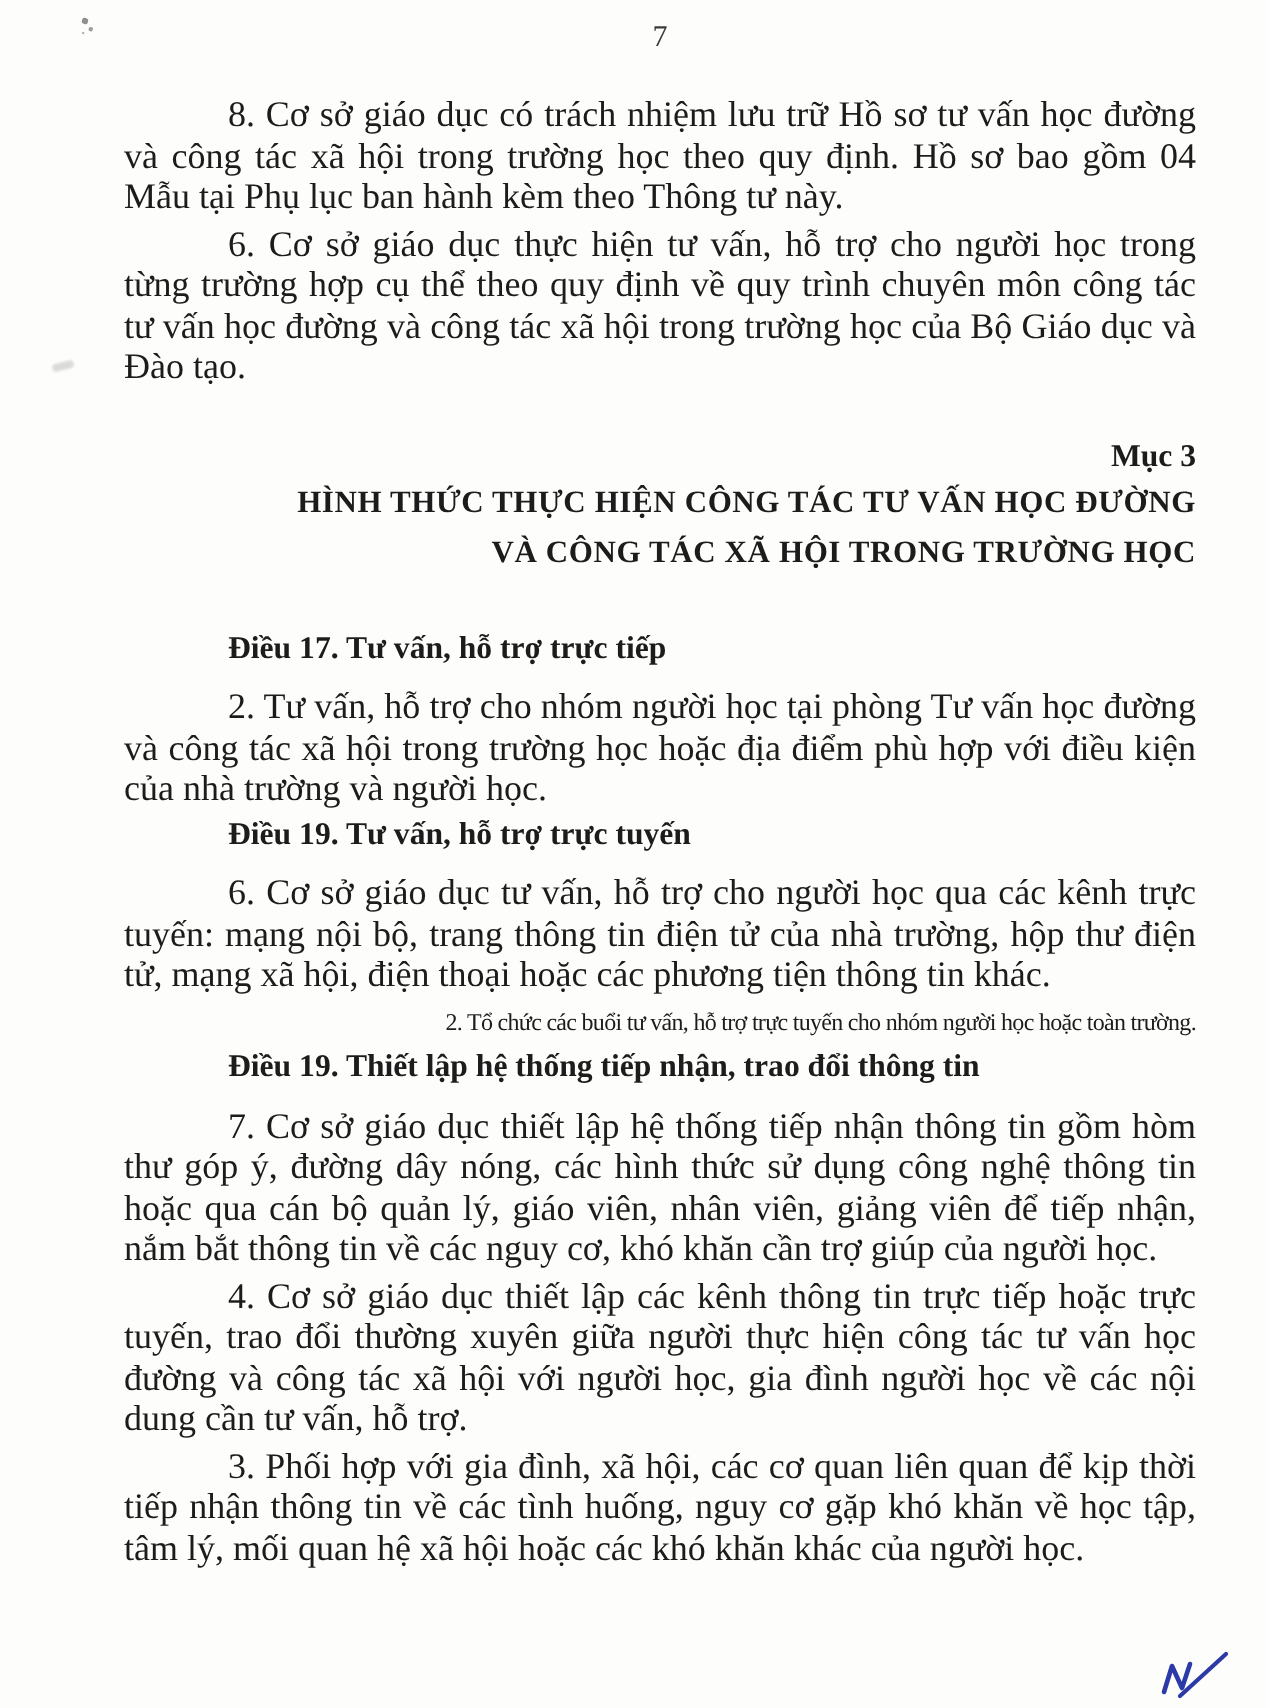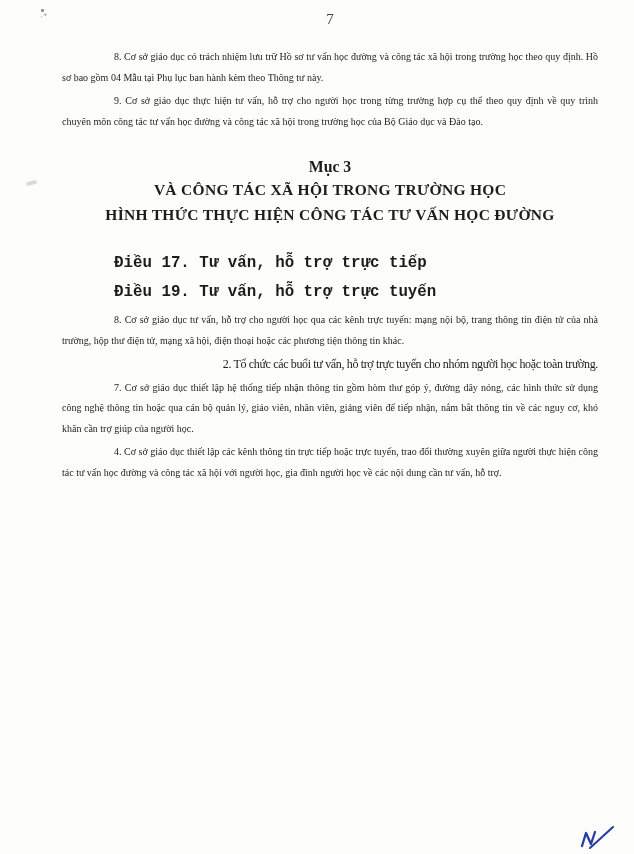--- a/index.html
+++ b/index.html
@@ -15,34 +15,33 @@
     position:absolute;top:11px;left:62px;width:536px;
     text-align:center;font-size:15px;color:#3b3b3b;
   }
   .content{
     position:absolute;left:62px;top:47px;width:536px;
   }
   p.para{
     margin:0 0 3px 0;
     text-indent:52px;
     text-align:justify;
-    font-size:10px;
+    font-size:18px;
     line-height:20.5px;
   }
   h3.article-heading{
     margin:0 0 8px 0;
     font-size:15.8px;
     line-height:20.5px;
     font-weight:bold;
     text-indent:52px;
-    font-family:Liberation Mono, monospace;
   }
   h3.article-heading.tight-top{margin-top:0;}
   .section-block{
-    text-align:center;
+    text-align:right;
     margin-top:24px;
     margin-bottom:26px;
   }
   .section-label{
     font-weight:bold;
     font-size:15.8px;
     line-height:21px;
   }
   .section-title-line{
     font-weight:bold;
@@ -80,36 +79,39 @@
 <div class="page">
 
   <span class="speck-a"></span>
   <span class="speck-b"></span>
 
   <div class="page-number">7</div>
 
   <div class="content">
 
     <p class="para">8. Cơ sở giáo dục có trách nhiệm lưu trữ Hồ sơ tư vấn học đường và công tác xã hội trong trường học theo quy định. Hồ sơ bao gồm 04 Mẫu tại Phụ lục ban hành kèm theo Thông tư này.</p>
-    <p class="para">9. Cơ sở giáo dục thực hiện tư vấn, hỗ trợ cho người học trong từng trường hợp cụ thể theo quy định về quy trình chuyên môn công tác tư vấn học đường và công tác xã hội trong trường học của Bộ Giáo dục và Đào tạo.</p>
+    <p class="para">6. Cơ sở giáo dục thực hiện tư vấn, hỗ trợ cho người học trong từng trường hợp cụ thể theo quy định về quy trình chuyên môn công tác tư vấn học đường và công tác xã hội trong trường học của Bộ Giáo dục và Đào tạo.</p>
 
     <div class="section-block">
       <div class="section-label">Mục 3</div>
+      <div class="section-title-line">HÌNH THỨC THỰC HIỆN CÔNG TÁC TƯ VẤN HỌC ĐƯỜNG</div>
       <div class="section-title-line">VÀ CÔNG TÁC XÃ HỘI TRONG TRƯỜNG HỌC</div>
-      <div class="section-title-line">HÌNH THỨC THỰC HIỆN CÔNG TÁC TƯ VẤN HỌC ĐƯỜNG</div>
     </div>
 
     <h3 class="article-heading">Điều 17. Tư vấn, hỗ trợ trực tiếp</h3>
+    <p class="para">2. Tư vấn, hỗ trợ cho nhóm người học tại phòng Tư vấn học đường và công tác xã hội trong trường học hoặc địa điểm phù hợp với điều kiện của nhà trường và người học.</p>
 
     <h3 class="article-heading tight-top">Điều 19. Tư vấn, hỗ trợ trực tuyến</h3>
-    <p class="para">8. Cơ sở giáo dục tư vấn, hỗ trợ cho người học qua các kênh trực tuyến: mạng nội bộ, trang thông tin điện tử của nhà trường, hộp thư điện tử, mạng xã hội, điện thoại hoặc các phương tiện thông tin khác.</p>
+    <p class="para">6. Cơ sở giáo dục tư vấn, hỗ trợ cho người học qua các kênh trực tuyến: mạng nội bộ, trang thông tin điện tử của nhà trường, hộp thư điện tử, mạng xã hội, điện thoại hoặc các phương tiện thông tin khác.</p>
     <p class="para condensed">2. Tổ chức các buổi tư vấn, hỗ trợ trực tuyến cho nhóm người học hoặc toàn trường.</p>
 
+    <h3 class="article-heading tight-top">Điều 19. Thiết lập hệ thống tiếp nhận, trao đổi thông tin</h3>
     <p class="para">7. Cơ sở giáo dục thiết lập hệ thống tiếp nhận thông tin gồm hòm thư góp ý, đường dây nóng, các hình thức sử dụng công nghệ thông tin hoặc qua cán bộ quản lý, giáo viên, nhân viên, giảng viên để tiếp nhận, nắm bắt thông tin về các nguy cơ, khó khăn cần trợ giúp của người học.</p>
     <p class="para">4. Cơ sở giáo dục thiết lập các kênh thông tin trực tiếp hoặc trực tuyến, trao đổi thường xuyên giữa người thực hiện công tác tư vấn học đường và công tác xã hội với người học, gia đình người học về các nội dung cần tư vấn, hỗ trợ.</p>
+    <p class="para">3. Phối hợp với gia đình, xã hội, các cơ quan liên quan để kịp thời tiếp nhận thông tin về các tình huống, nguy cơ gặp khó khăn về học tập, tâm lý, mối quan hệ xã hội hoặc các khó khăn khác của người học.</p>
 
   </div>
 
   <svg class="pen-mark" viewBox="0 0 38 27">
     <path d="M3 22 L7 9 L12 20 L16 8" fill="none" stroke="#2b3aa6" stroke-width="2.3" stroke-linecap="round" stroke-linejoin="round"></path>
     <path d="M11 24 L34 3" fill="none" stroke="#2b3aa6" stroke-width="2.1" stroke-linecap="round"></path>
   </svg>
 
 </div>
 

